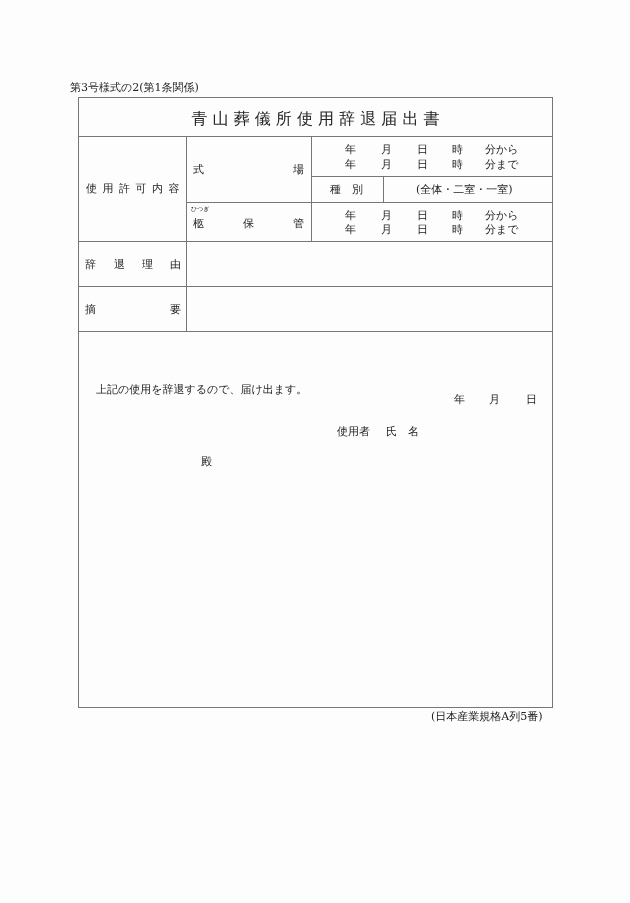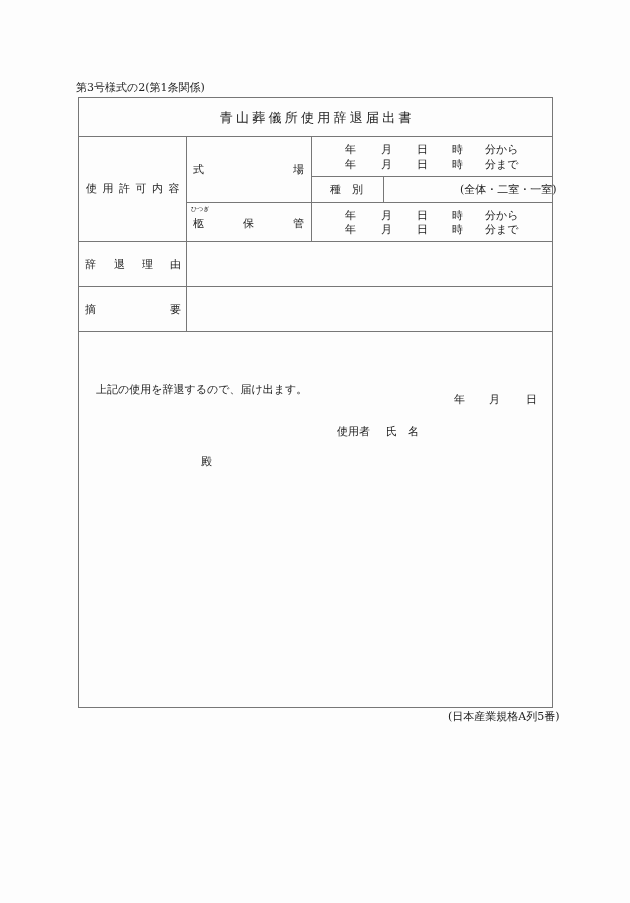--- a/index.html
+++ b/index.html
@@ -8,36 +8,36 @@
   .t { font-size:11px; line-height:1; white-space:nowrap; }
   .frame { position:absolute; left:78px; top:97px; width:473px; height:609px; border:1px solid #777; box-sizing:content-box; }
   .hl { position:absolute; height:1px; background:#777; }
   .vl { position:absolute; width:1px; background:#777; }
   .row4 { display:flex; }
   .row4 span { display:inline-block; }
 </style>
 </head>
 <body>
 
-<div class="abs t" style="left:76px;top:82px;text-align:center;">第3号様式の2(第1条関係)</div>
+<div class="abs t" style="left:70px;top:82px;text-align:center;">第3号様式の2(第1条関係)</div>
 
 <div class="frame"></div>
 
 <div class="hl" style="left:79px;top:136px;width:473px;"></div>
 <div class="hl" style="left:311px;top:176px;width:241px;"></div>
 <div class="hl" style="left:186px;top:202px;width:366px;"></div>
 <div class="hl" style="left:79px;top:241px;width:473px;"></div>
 <div class="hl" style="left:79px;top:286px;width:473px;"></div>
 <div class="hl" style="left:79px;top:331px;width:473px;"></div>
 
 <div class="vl" style="left:186px;top:136px;height:195px;"></div>
 <div class="vl" style="left:311px;top:136px;height:105px;"></div>
 <div class="vl" style="left:383px;top:176px;height:26px;"></div>
 
-<div class="abs t" style="left:79px;top:111px;width:473px;text-align:center;font-size:13px;font-family:Liberation Serif, serif;">青 山 葬 儀 所 使 用 辞 退 届 出 書</div>
+<div class="abs t" style="left:79px;top:111px;width:473px;text-align:center;font-size:16px;">青 山 葬 儀 所 使 用 辞 退 届 出 書</div>
 
 <div class="abs t" style="left:86px;top:183px;letter-spacing:1px;">使 用 許 可 内 容</div>
 
 <div class="abs t" style="left:193px;top:164px;">式</div>
 <div class="abs t" style="left:293px;top:164px;">場</div>
 
 <div class="abs t row4" style="left:345px;top:144px;">
   <span style="width:36px">年</span>
   <span style="width:36px">月</span>
   <span style="width:35px">日</span>
@@ -46,21 +46,21 @@
 </div>
 <div class="abs t row4" style="left:345px;top:159px;">
   <span style="width:36px">年</span>
   <span style="width:36px">月</span>
   <span style="width:35px">日</span>
   <span style="width:33px">時</span>
   <span>分まで</span>
 </div>
 
 <div class="abs t" style="left:330px;top:184px;">種　別</div>
-<div class="abs t" style="left:416px;top:184px;margin-left:44px;">(全体・二室・一室)</div>
+<div class="abs t" style="left:416px;top:184px;">(全体・二室・一室)</div>
 
 <div class="abs t" style="left:191px;top:206px;font-size:6px;">ひつぎ</div>
 <div class="abs t" style="left:193px;top:218px;">柩</div>
 <div class="abs t" style="left:243px;top:218px;">保</div>
 <div class="abs t" style="left:293px;top:218px;">管</div>
 
 <div class="abs t row4" style="left:345px;top:210px;">
   <span style="width:36px">年</span>
   <span style="width:36px">月</span>
   <span style="width:35px">日</span>
@@ -90,13 +90,13 @@
 <div class="abs t" style="left:454px;top:394px;">年</div>
 <div class="abs t" style="left:489px;top:394px;">月</div>
 <div class="abs t" style="left:526px;top:394px;">日</div>
 
 <div class="abs t" style="left:337px;top:426px;">使用者</div>
 <div class="abs t" style="left:386px;top:426px;">氏</div>
 <div class="abs t" style="left:408px;top:426px;">名</div>
 
 <div class="abs t" style="left:201px;top:456px;">殿</div>
 
-<div class="abs t" style="left:448px;top:711px;text-align:center;">(日本産業規格A列5番)</div>
+<div class="abs t" style="left:431px;top:711px;text-align:center;">(日本産業規格A列5番)</div>
 
 </body></html>

